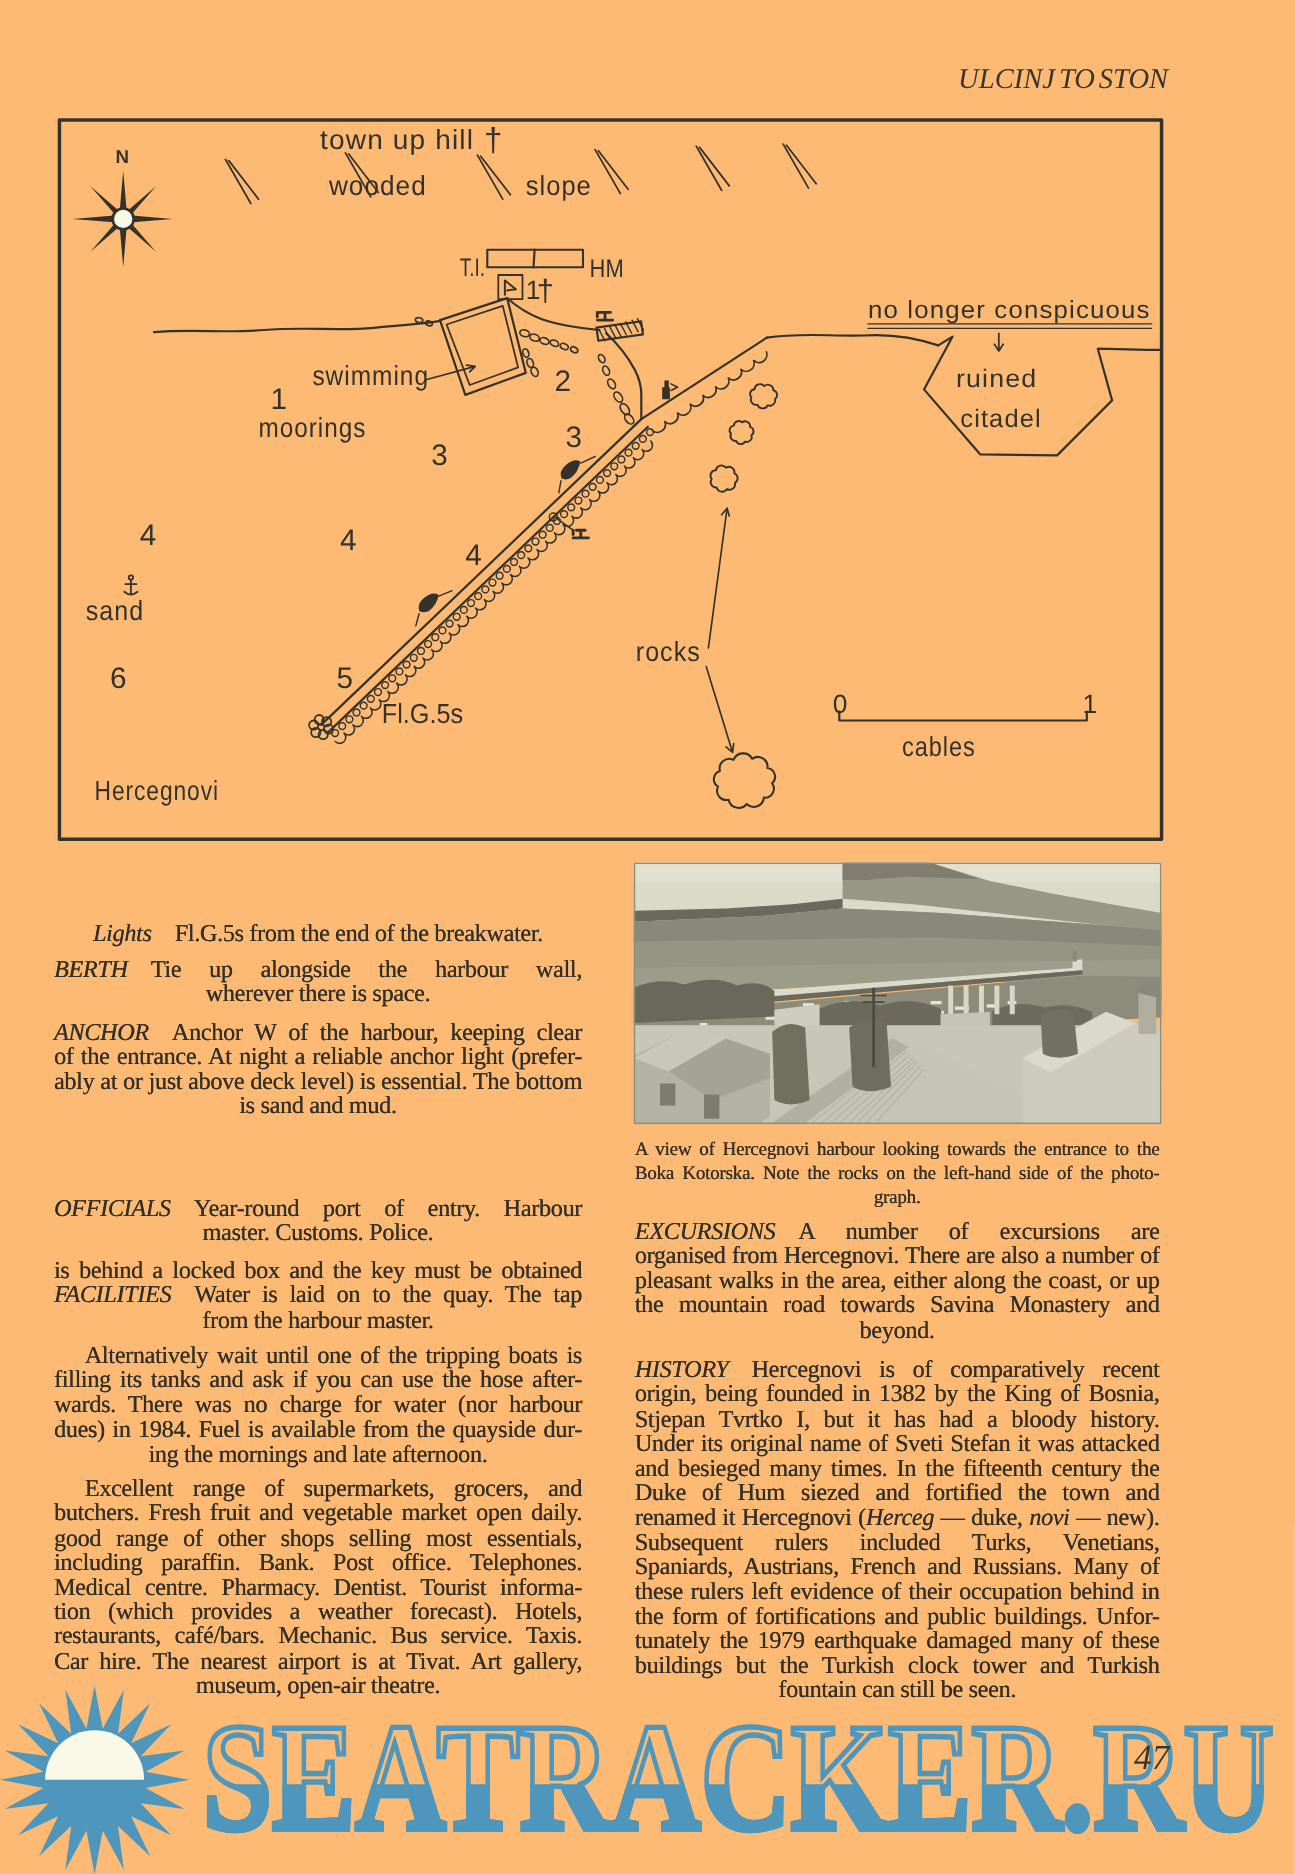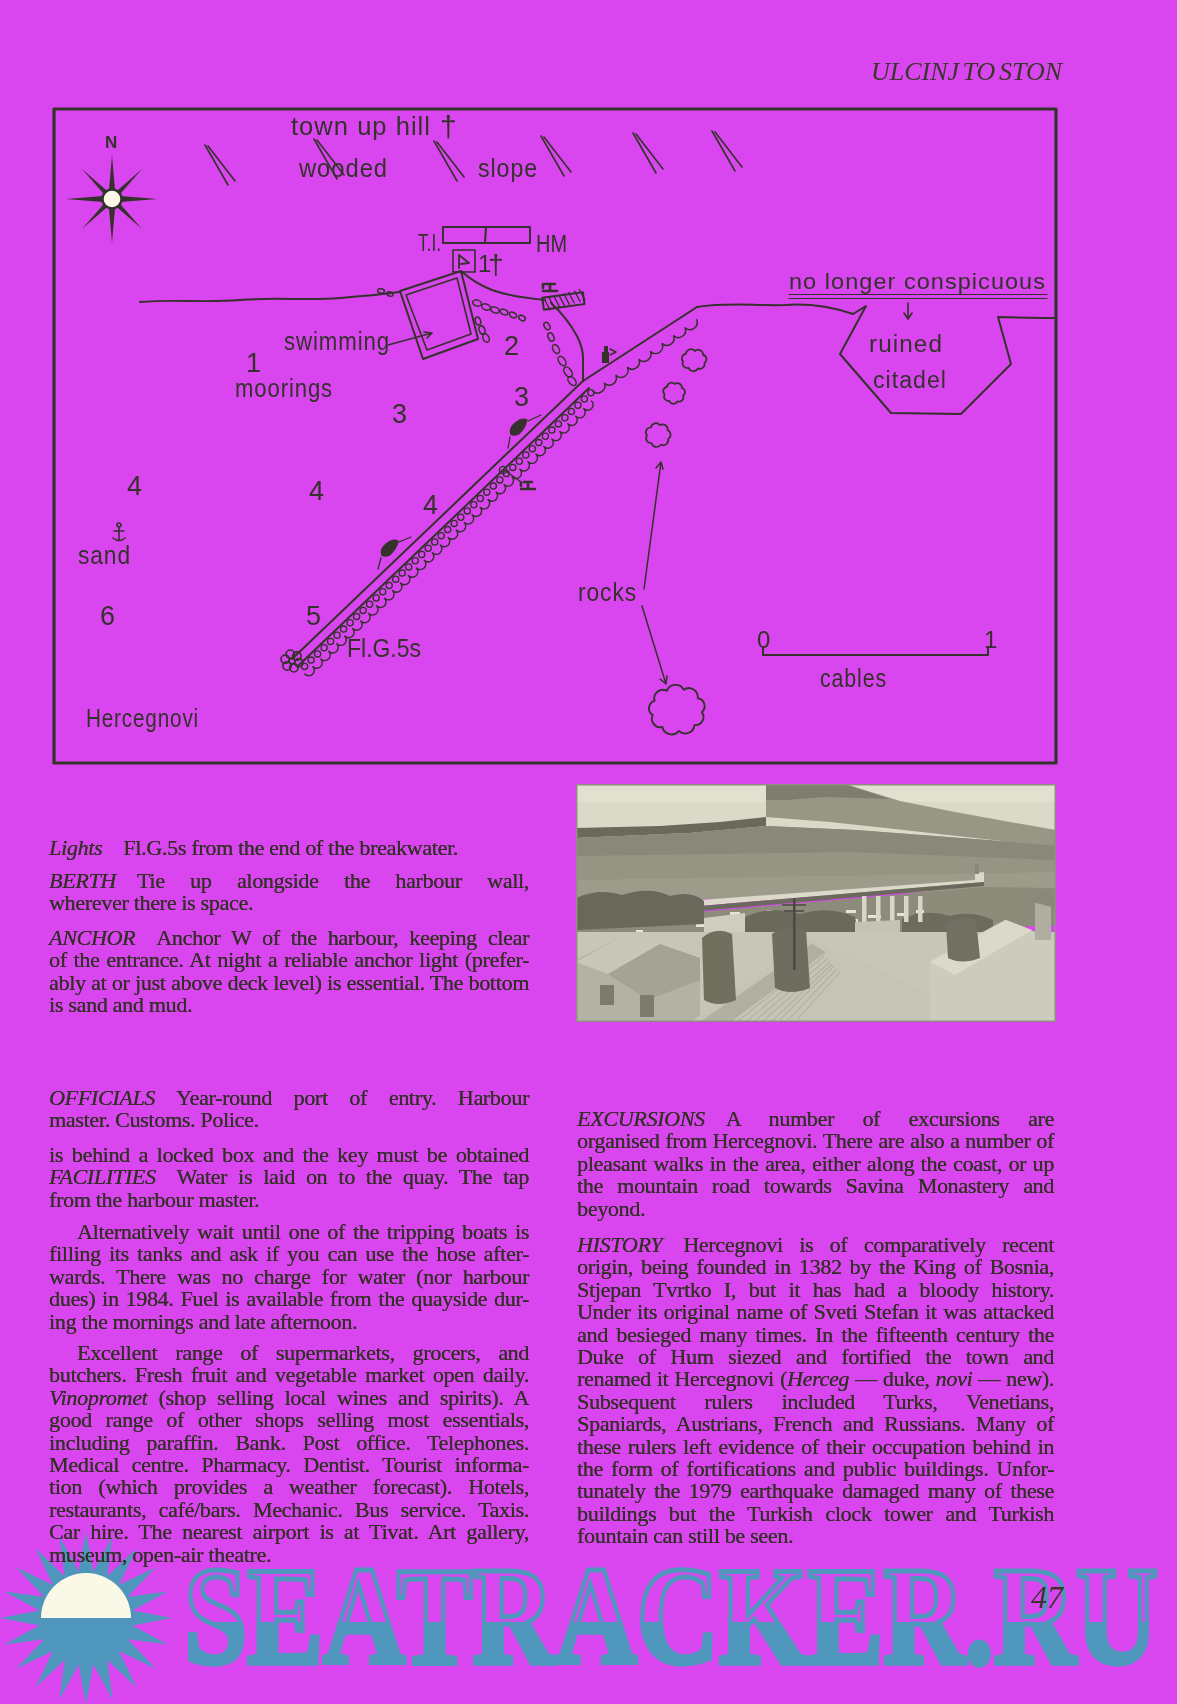--- a/index.html
+++ b/index.html
@@ -1,22 +1,22 @@
 <!DOCTYPE html>
 <html><head><meta charset="utf-8"><style>
 html,body{margin:0;padding:0}
-#page{position:relative;width:1177px;height:1704px;background:#d946ef;overflow:hidden;
+#page{position:relative;width:1177px;height:1704px;background:#fdba74;overflow:hidden;
   font-family:"Liberation Serif",serif;color:#343028}
 .ab{position:absolute}
 .lc,.rc{position:absolute;width:480px;font-size:22px;line-height:22.4px;letter-spacing:-0.3px;text-shadow:0.25px 0 0 currentColor}
 .lc{left:49px}
 .rc{left:577px;width:477px}
 .cap{font-size:17.3px;line-height:21.8px;letter-spacing:-0.2px}
 .j{text-align:justify;text-align-last:justify}
-.l{text-align:left}
+.l{text-align:center}
 .gp{display:inline-block;width:21px}
 .hdr{position:absolute;left:871px;top:57px;font-style:italic;
   font-size:26px;letter-spacing:0px;word-spacing:-3px;color:#3a362c}
 .pn{position:absolute;left:1031px;top:1579px;font-style:italic;font-size:32px;color:#3a362c}
 </style></head><body>
 <div id="page">
 
 <div class="hdr">ULCINJ TO STON</div>
 <svg class="ab" style="left:0;top:1520px" width="1177" height="184" viewBox="0 1520 1177 184">
       <path d="M86.0,1532.0 L93.4,1571.6 L112.6,1536.2 L107.3,1576.1 L136.5,1548.4 L119.2,1584.8 L155.6,1567.5 L127.9,1596.7 L167.8,1591.4 L132.4,1610.6 L172.0,1618.0 L132.4,1625.4 L167.8,1644.6 L127.9,1639.3 L155.6,1668.5 L119.2,1651.2 L136.5,1687.6 L107.3,1659.9 L112.6,1699.8 L93.4,1664.4 L86.0,1704.0 L78.6,1664.4 L59.4,1699.8 L64.7,1659.9 L35.5,1687.6 L52.8,1651.2 L16.4,1668.5 L44.1,1639.3 L4.2,1644.6 L39.6,1625.4 L0.0,1618.0 L39.6,1610.6 L4.2,1591.4 L44.1,1596.7 L16.4,1567.5 L52.8,1584.8 L35.5,1548.4 L64.7,1576.1 L59.4,1536.2 L78.6,1571.6 Z" fill="#4e96bc"></path>
@@ -288,28 +288,32 @@
     <div class="lc" style="top:1221px">
       <div class="j" style="text-indent:28px">Alternatively wait until one of the tripping boats is</div>
       <div class="j">filling its tanks and ask if you can use the hose after-</div>
       <div class="j">wards. There was no charge for water (nor harbour</div>
       <div class="j">dues) in 1984. Fuel is available from the quayside dur-</div>
       <div class="l">ing the mornings and late afternoon.</div>
     </div>
     <div class="lc" style="top:1342px">
       <div class="j" style="text-indent:28px">Excellent range of supermarkets, grocers, and</div>
       <div class="j">butchers. Fresh fruit and vegetable market open daily.</div>
-      <div class="j"><i>Vinopromet</i> (shop selling local wines and spirits). A</div>
       <div class="j">good range of other shops selling most essentials,</div>
       <div class="j">including paraffin. Bank. Post office. Telephones.</div>
       <div class="j">Medical centre. Pharmacy. Dentist. Tourist informa-</div>
       <div class="j">tion (which provides a weather forecast). Hotels,</div>
       <div class="j">restaurants, café/bars. Mechanic. Bus service. Taxis.</div>
       <div class="j">Car hire. The nearest airport is at Tivat. Art gallery,</div>
       <div class="l">museum, open-air theatre.</div>
+    </div>
+<div class="rc cap" style="top:1034px">
+      <div class="j">A view of Hercegnovi harbour looking towards the entrance to the</div>
+      <div class="j">Boka Kotorska. Note the rocks on the left-hand side of the photo-</div>
+      <div class="l">graph.</div>
     </div>
     <div class="rc" style="top:1108px">
       <div class="j"><i>EXCURSIONS</i><span class="gp"></span>A number of excursions are</div>
       <div class="j">organised from Hercegnovi. There are also a number of</div>
       <div class="j">pleasant walks in the area, either along the coast, or up</div>
       <div class="j">the mountain road towards Savina Monastery and</div>
       <div class="l">beyond.</div>
     </div>
     <div class="rc" style="top:1234px">
       <div class="j"><i>HISTORY</i><span class="gp"></span>Hercegnovi is of comparatively recent</div>

